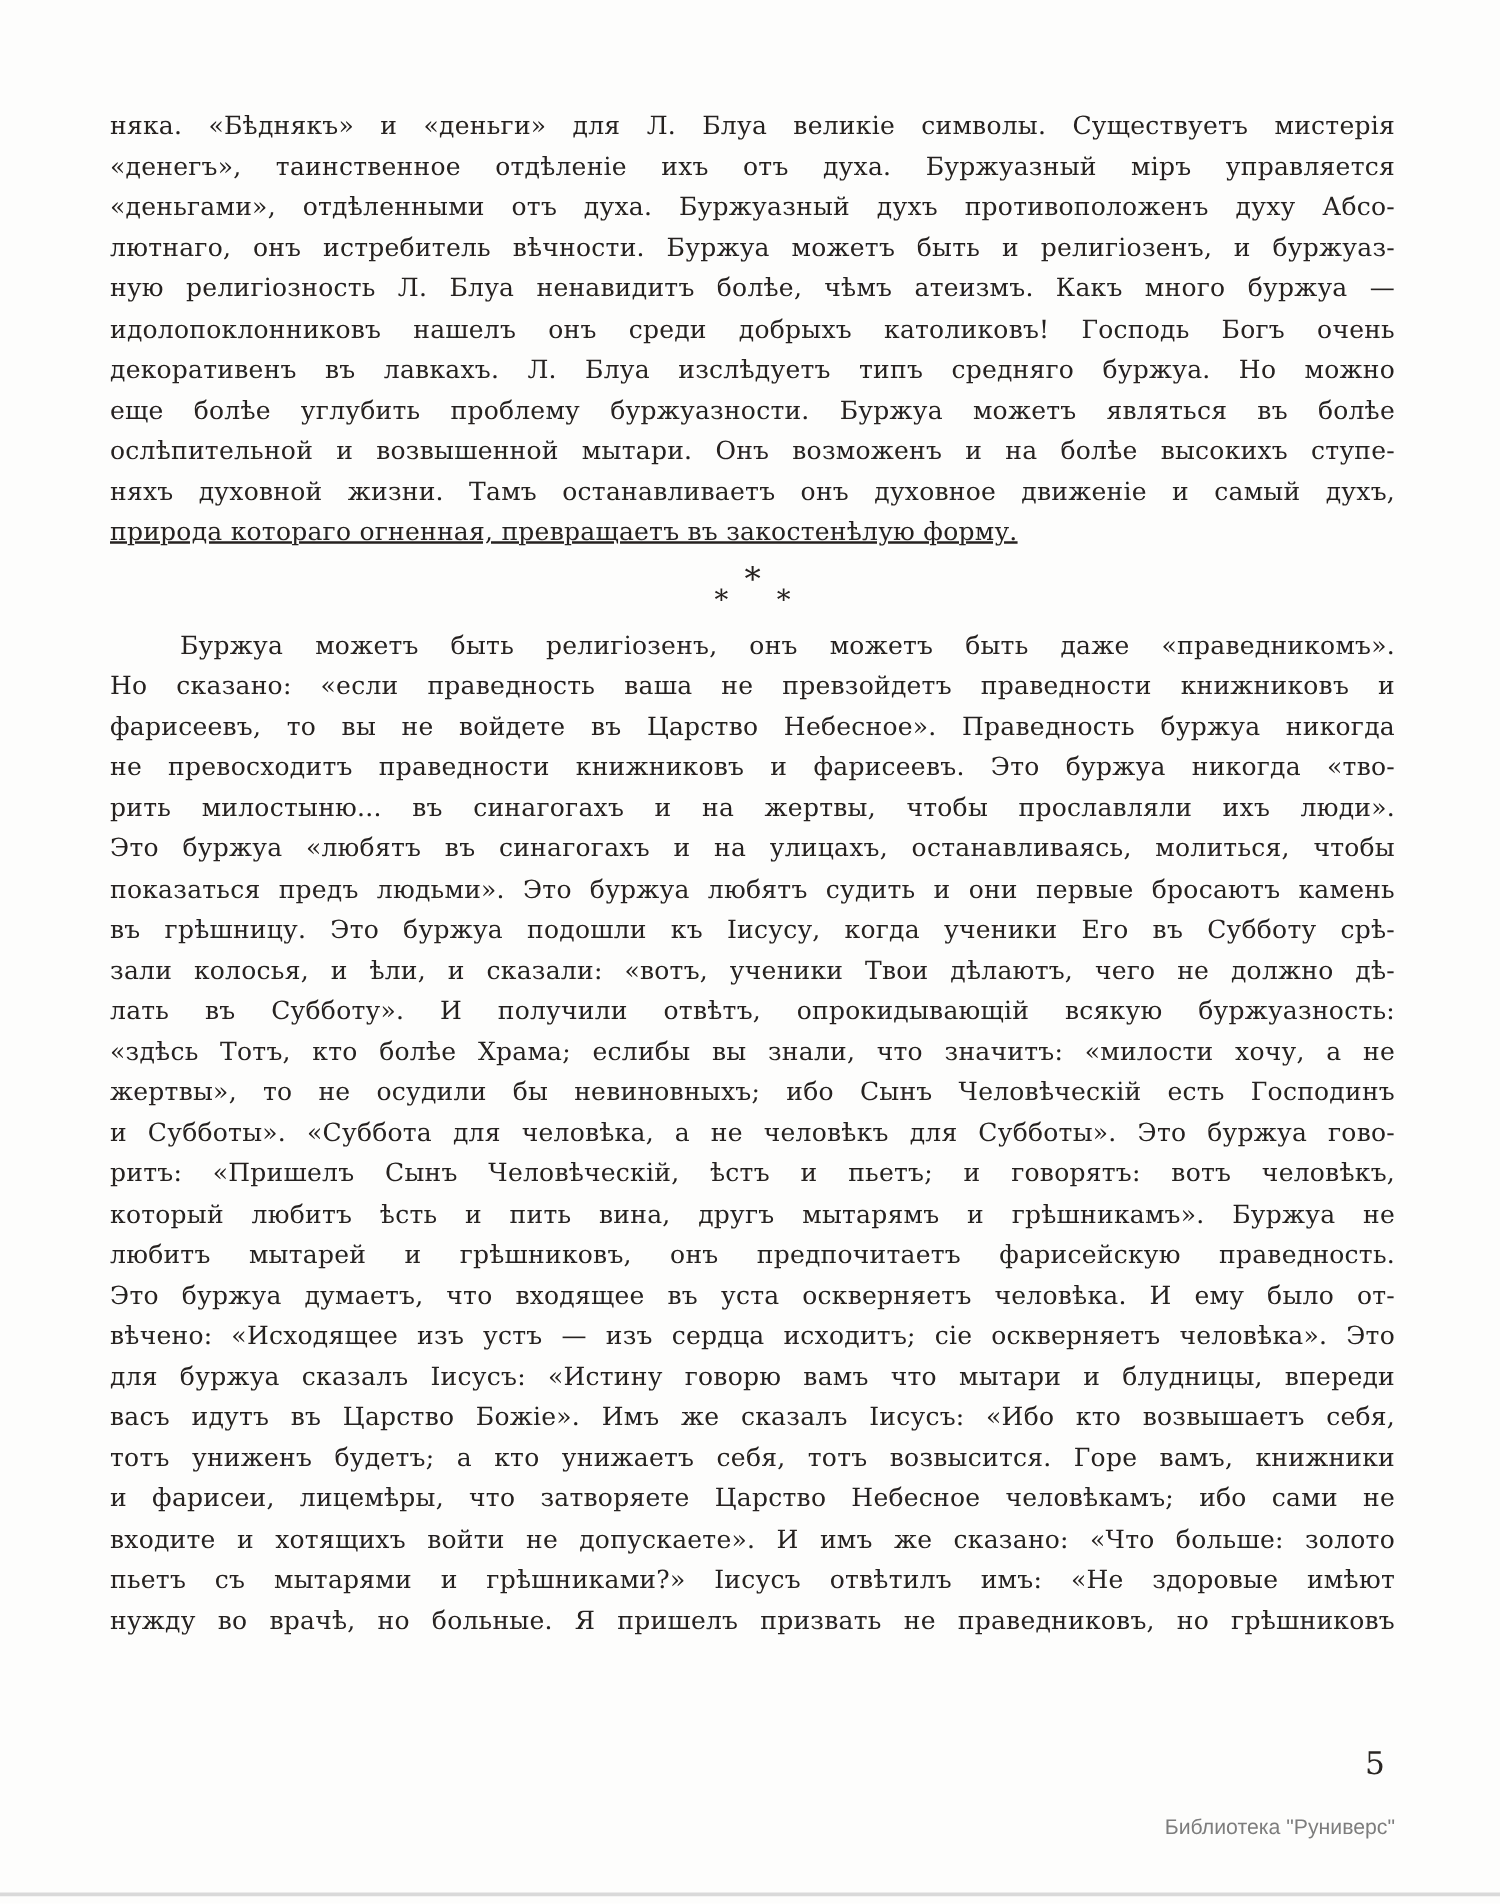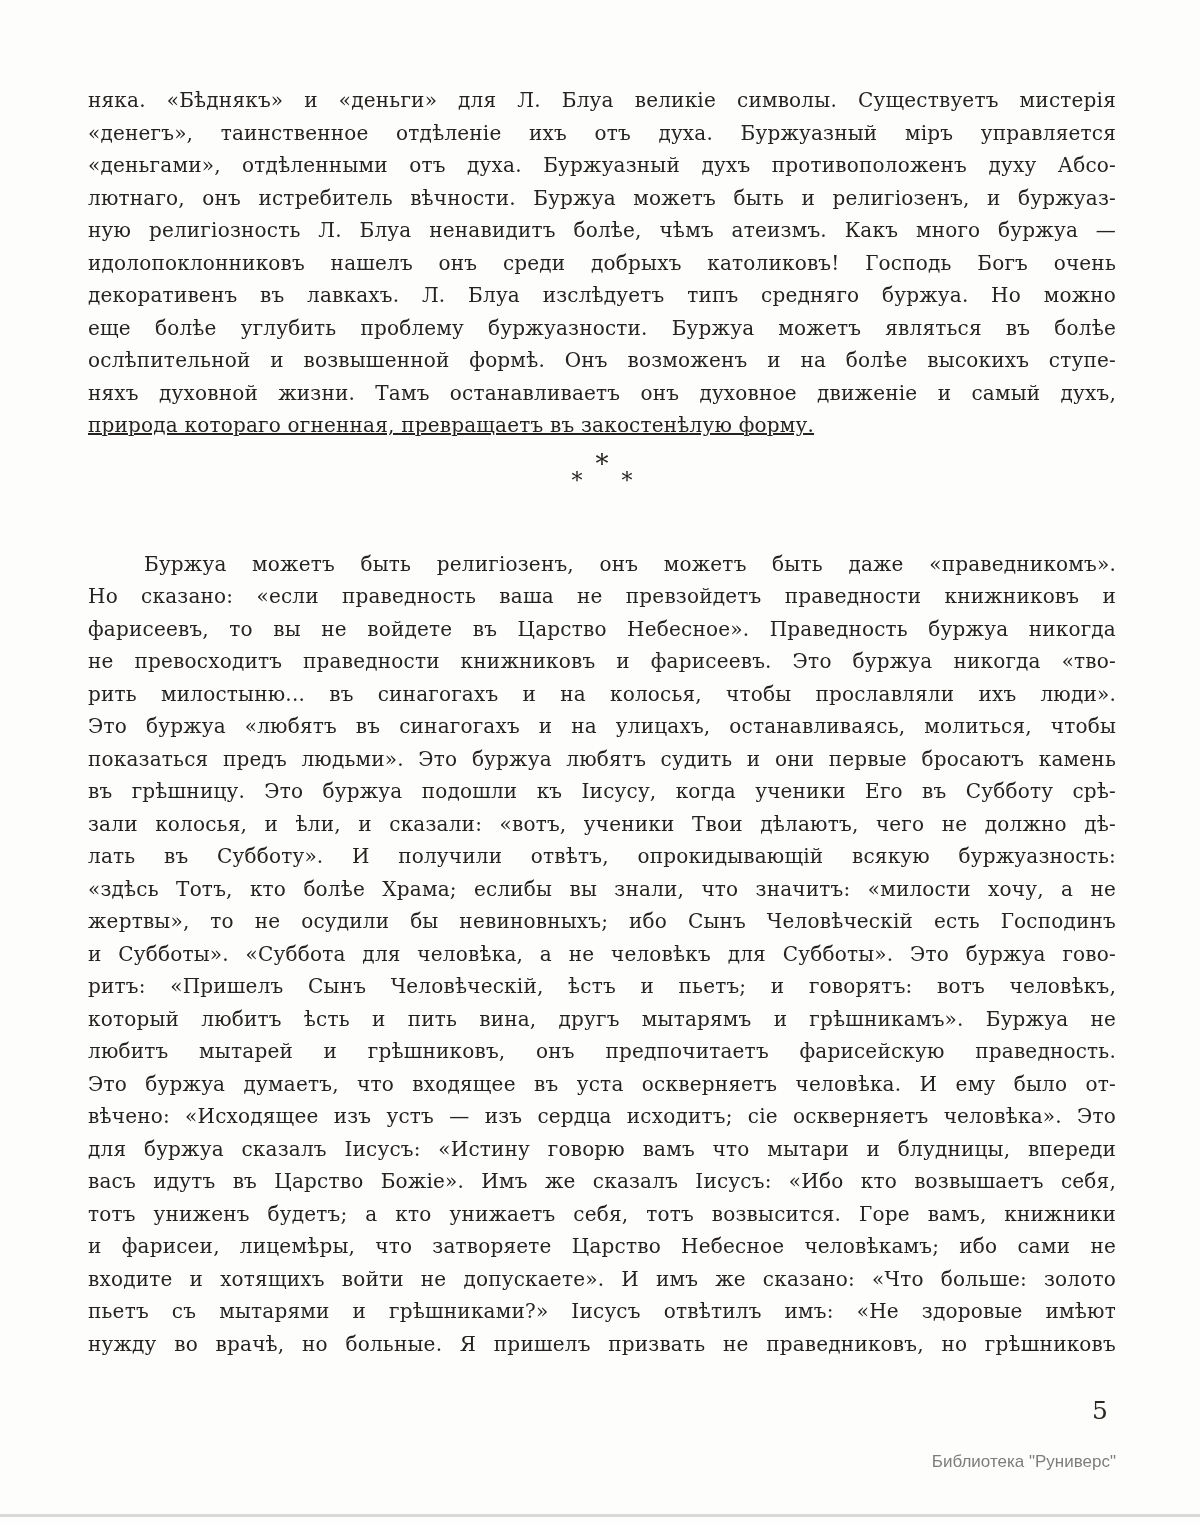--- a/index.html
+++ b/index.html
@@ -30,21 +30,20 @@
     text-align-last: justify;
     white-space: normal;
     color: #262220;
   }
   .line.final {
     text-align-last: left;
     text-decoration: underline;
   }
   .line.indent {
     text-indent: 56px;
-    margin-top: 48px;
   }
   .asterism {
     width: 100%;
     text-align: center;
     padding: 14px 0 10px 0;
   }
   .ast-top {
     display: block;
     font-size: 26px;
     line-height: 16px;
@@ -89,36 +88,36 @@
 
     <section class="paragraph">
         <div class="line">няка. «Бѣднякъ» и «деньги» для Л. Блуа великіе символы. Существуетъ мистерія</div>
         <div class="line">«денегъ», таинственное отдѣленіе ихъ отъ духа.  Буржуазный міръ управляется</div>
         <div class="line">«деньгами», отдѣленными отъ духа. Буржуазный духъ противоположенъ духу Абсо-</div>
         <div class="line">лютнаго, онъ истребитель вѣчности. Буржуа можетъ быть и религіозенъ, и буржуаз-</div>
         <div class="line">ную религіозность Л. Блуа ненавидитъ болѣе, чѣмъ атеизмъ. Какъ много буржуа —</div>
         <div class="line">идолопоклонниковъ нашелъ онъ среди добрыхъ католиковъ! Господь Богъ очень</div>
         <div class="line">декоративенъ въ лавкахъ. Л. Блуа изслѣдуетъ типъ средняго буржуа. Но можно</div>
         <div class="line">еще болѣе углубить проблему буржуазности. Буржуа можетъ являться въ болѣе</div>
-        <div class="line">ослѣпительной и возвышенной формѣ. Онъ возможенъ и на болѣе высокихъ ступе-</div>
+        <div class="line">ослѣпительной и возвышенной мытари. Онъ возможенъ и на болѣе высокихъ ступе-</div>
         <div class="line">няхъ духовной жизни. Тамъ останавливаетъ онъ духовное движеніе и самый духъ,</div>
         <div class="line final">природа котораго огненная, превращаетъ въ закостенѣлую форму.</div>
       </section>
 
     <div class="asterism">
       <span class="ast-top">*</span>
       <span class="ast-bottom">* *</span>
     </div>
 
     <section class="paragraph">
         <div class="line indent">Буржуа можетъ быть религіозенъ, онъ можетъ быть даже «праведникомъ».</div>
         <div class="line">Но сказано: «если праведность ваша не превзойдетъ праведности книжниковъ и</div>
         <div class="line">фарисеевъ, то вы не войдете въ Царство Небесное». Праведность буржуа никогда</div>
         <div class="line">не превосходитъ праведности книжниковъ и фарисеевъ. Это буржуа  никогда «тво-</div>
-        <div class="line">рить милостыню... въ синагогахъ и на колосья, чтобы прославляли ихъ люди».</div>
+        <div class="line">рить милостыню... въ синагогахъ и на жертвы, чтобы прославляли ихъ люди».</div>
         <div class="line">Это буржуа «любятъ въ синагогахъ и на улицахъ, останавливаясь, молиться, чтобы</div>
         <div class="line">показаться предъ людьми». Это буржуа любятъ судить и они первые бросаютъ камень</div>
         <div class="line">въ грѣшницу. Это буржуа подошли къ Іисусу, когда ученики Его въ Субботу срѣ-</div>
         <div class="line">зали колосья, и ѣли, и сказали: «вотъ,  ученики Твои дѣлаютъ, чего не должно дѣ-</div>
         <div class="line">лать въ Субботу». И получили отвѣтъ, опрокидывающій всякую буржуазность:</div>
         <div class="line">«здѣсь Тотъ, кто болѣе Храма; еслибы вы знали, что значитъ: «милости хочу, а не</div>
         <div class="line">жертвы», то не осудили бы невиновныхъ; ибо Сынъ Человѣческій есть Господинъ</div>
         <div class="line">и Субботы». «Суббота для человѣка, а не человѣкъ для Субботы». Это буржуа гово-</div>
         <div class="line">ритъ: «Пришелъ Сынъ Человѣческій, ѣстъ и пьетъ; и говорятъ: вотъ человѣкъ,</div>
         <div class="line">который любитъ ѣсть и пить вина, другъ мытарямъ и грѣшникамъ». Буржуа не</div>

